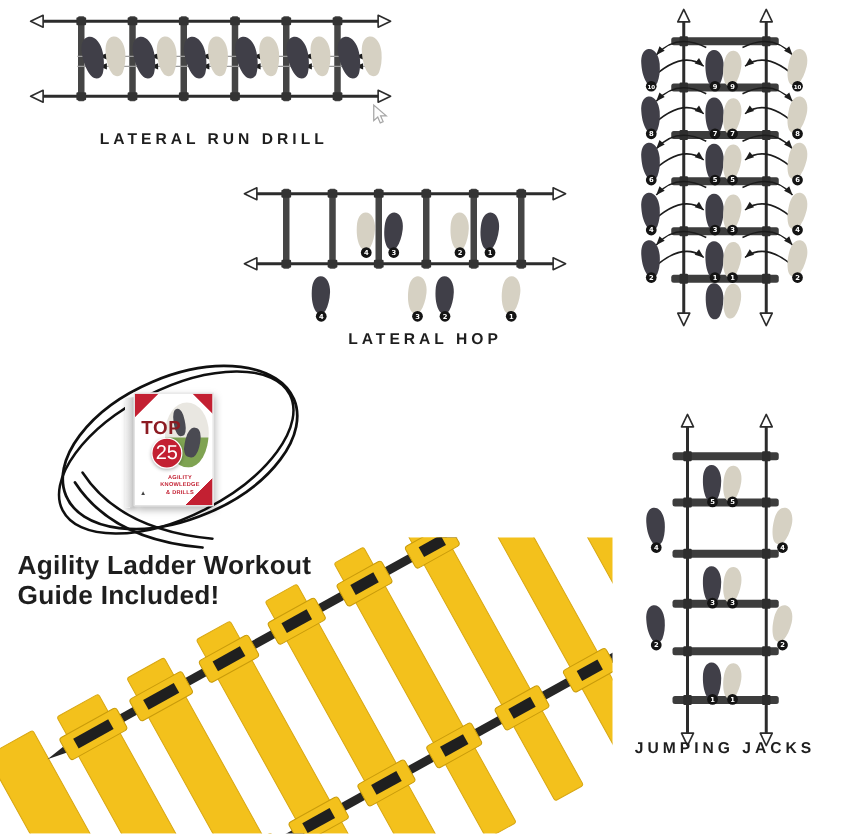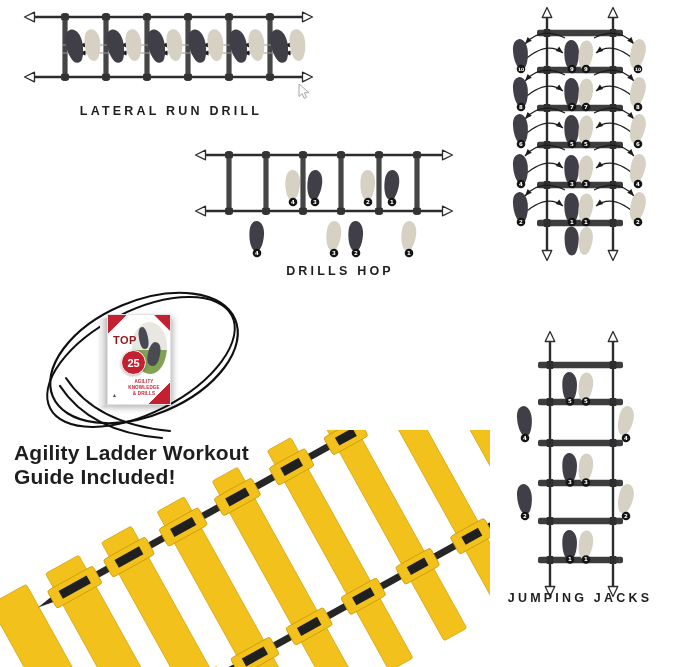--- a/index.html
+++ b/index.html
@@ -20,25 +20,25 @@
           background-image:
             linear-gradient(135deg,#c32032 0 13px,transparent 13.5px),
             linear-gradient(225deg,#c32032 0 11px,transparent 11.5px),
             linear-gradient(315deg,#c32032 0 15px,transparent 15.5px);}
   .book-photo{position:absolute;right:3px;top:7px;width:35px;height:52px;border-radius:50% 50% 46% 54%/48% 46% 54% 52%;
           background:#e9e7e1;overflow:hidden;}
   .book-grass{position:absolute;left:0;right:0;bottom:0;height:46%;background:#7fa352;}
   .fig{position:absolute;background:#4a4a52;border-radius:45% 45% 40% 40%;}
   .fig1{left:7px;top:5px;width:9px;height:22px;transform:rotate(-10deg);}
   .fig2{left:16px;top:20px;width:12px;height:24px;transform:rotate(12deg);}
-  .book-top-label{position:absolute;left:5px;top:19px;font-size:11px;font-weight:bold;
+  .book-top-label{position:absolute;left:5px;top:19px;font-size:15px;font-weight:bold;
           color:#8c1b22;letter-spacing:0.5px;}
   .num-circle{position:absolute;left:13px;top:35px;width:23px;height:23px;border-radius:50%;
           background:#c32032;border:1.5px solid #fff;box-shadow:0 1px 3px rgba(0,0,0,.3);
-          display:flex;align-items:center;justify-content:center;color:#fff;font-weight:bold;font-size:11px;}
+          display:flex;align-items:center;justify-content:center;color:#fff;font-weight:normal;font-size:16px;}
   .book-sub{position:absolute;left:12px;right:2px;bottom:7px;text-align:center;color:#c32032;
           font-size:4.5px;font-weight:bold;line-height:1.3;letter-spacing:0.2px;}
   .book-logo{position:absolute;left:4px;bottom:6px;font-size:5px;color:#444;line-height:1;}
 </style>
 </head>
 <body>
 
 <div class="canvas">
 
   <svg id="lateral-svg" style="left:8px;top:6px;" width="320" height="98" viewBox="0 0 320 98">
@@ -142,21 +142,21 @@
       <path d="M0,-16 C5,-16 8.2,-9.5 7.6,-2 C7.1,4.5 5.4,9.8 3.2,13.4 C1.3,16.6 -3,16.8 -5.2,13.6 C-7.6,9.6 -8.6,3 -7.9,-4.4 C-7.2,-11.8 -4.2,-16 0,-16 Z" transform="translate(148,92) rotate(2) scale(0.9375)" fill="#d6d1c3"></path>
       <circle cx="148" cy="109" r="4.3" fill="#141414"></circle>
       <text x="148" y="110.9" text-anchor="middle" font-size="5.4" font-family="&quot;DejaVu Sans&quot;,sans-serif" font-weight="bold" fill="#ffffff">3</text>
       <path d="M0,-16 C5,-16 8.2,-9.5 7.6,-2 C7.1,4.5 5.4,9.8 3.2,13.4 C1.3,16.6 -3,16.8 -5.2,13.6 C-7.6,9.6 -8.6,3 -7.9,-4.4 C-7.2,-11.8 -4.2,-16 0,-16 Z" transform="translate(170,92) rotate(-2) scale(0.9375)" fill="#403f48"></path>
       <circle cx="170" cy="109" r="4.3" fill="#141414"></circle>
       <text x="170" y="110.9" text-anchor="middle" font-size="5.4" font-family="&quot;DejaVu Sans&quot;,sans-serif" font-weight="bold" fill="#ffffff">2</text>
       <path d="M0,-16 C5,-16 8.2,-9.5 7.6,-2 C7.1,4.5 5.4,9.8 3.2,13.4 C1.3,16.6 -3,16.8 -5.2,13.6 C-7.6,9.6 -8.6,3 -7.9,-4.4 C-7.2,-11.8 -4.2,-16 0,-16 Z" transform="translate(223,92) rotate(2) scale(0.9375)" fill="#d6d1c3"></path>
       <circle cx="223" cy="109" r="4.3" fill="#141414"></circle>
       <text x="223" y="110.9" text-anchor="middle" font-size="5.4" font-family="&quot;DejaVu Sans&quot;,sans-serif" font-weight="bold" fill="#ffffff">1</text>
     </svg>
-  <div class="drill-caption" style="left:240px;top:264px;width:200px;">DRILLS HOP</div>
+  <div class="drill-caption" style="left:240px;top:264px;width:200px;">LATERAL HOP</div>
 
   <svg id="straddle-svg" style="left:490px;top:0;" width="189" height="272" viewBox="0 0 189 272">
       <line x1="57" y1="16" x2="57" y2="252" stroke="#2c2c2c" stroke-width="2.4"></line>
       <path d="M-1.5,-4.8 L8.5,0 L-1.5,4.8 Z" transform="translate(57,16) rotate(-90)" fill="#fff" stroke="#2c2c2c" stroke-width="1.3" stroke-linejoin="round"></path>
       <path d="M-1.5,-4.8 L8.5,0 L-1.5,4.8 Z" transform="translate(57,252) rotate(90)" fill="#fff" stroke="#2c2c2c" stroke-width="1.3" stroke-linejoin="round"></path>
       <line x1="123" y1="16" x2="123" y2="252" stroke="#2c2c2c" stroke-width="2.4"></line>
       <path d="M-1.5,-4.8 L8.5,0 L-1.5,4.8 Z" transform="translate(123,16) rotate(-90)" fill="#fff" stroke="#2c2c2c" stroke-width="1.3" stroke-linejoin="round"></path>
       <path d="M-1.5,-4.8 L8.5,0 L-1.5,4.8 Z" transform="translate(123,252) rotate(90)" fill="#fff" stroke="#2c2c2c" stroke-width="1.3" stroke-linejoin="round"></path>
       <rect x="47" y="29.8" width="86" height="6.4" rx="2" fill="#3d3d3d"></rect>
       <rect x="53.6" y="29" width="6.8" height="8" rx="1" fill="#2e2e2e"></rect>

